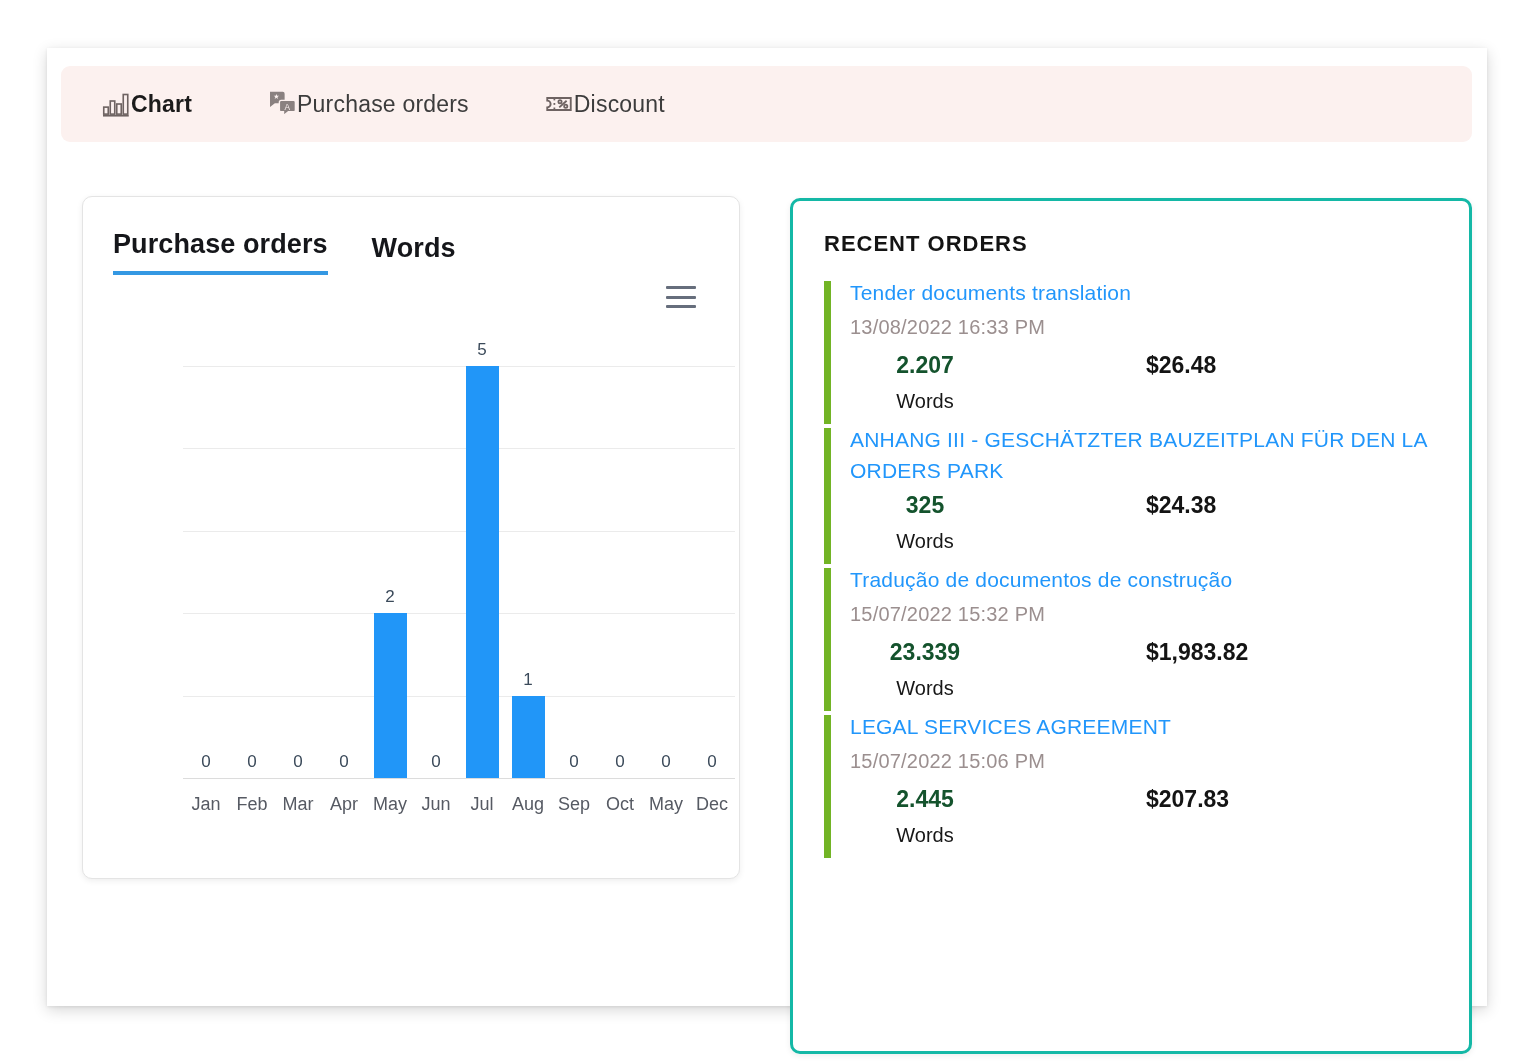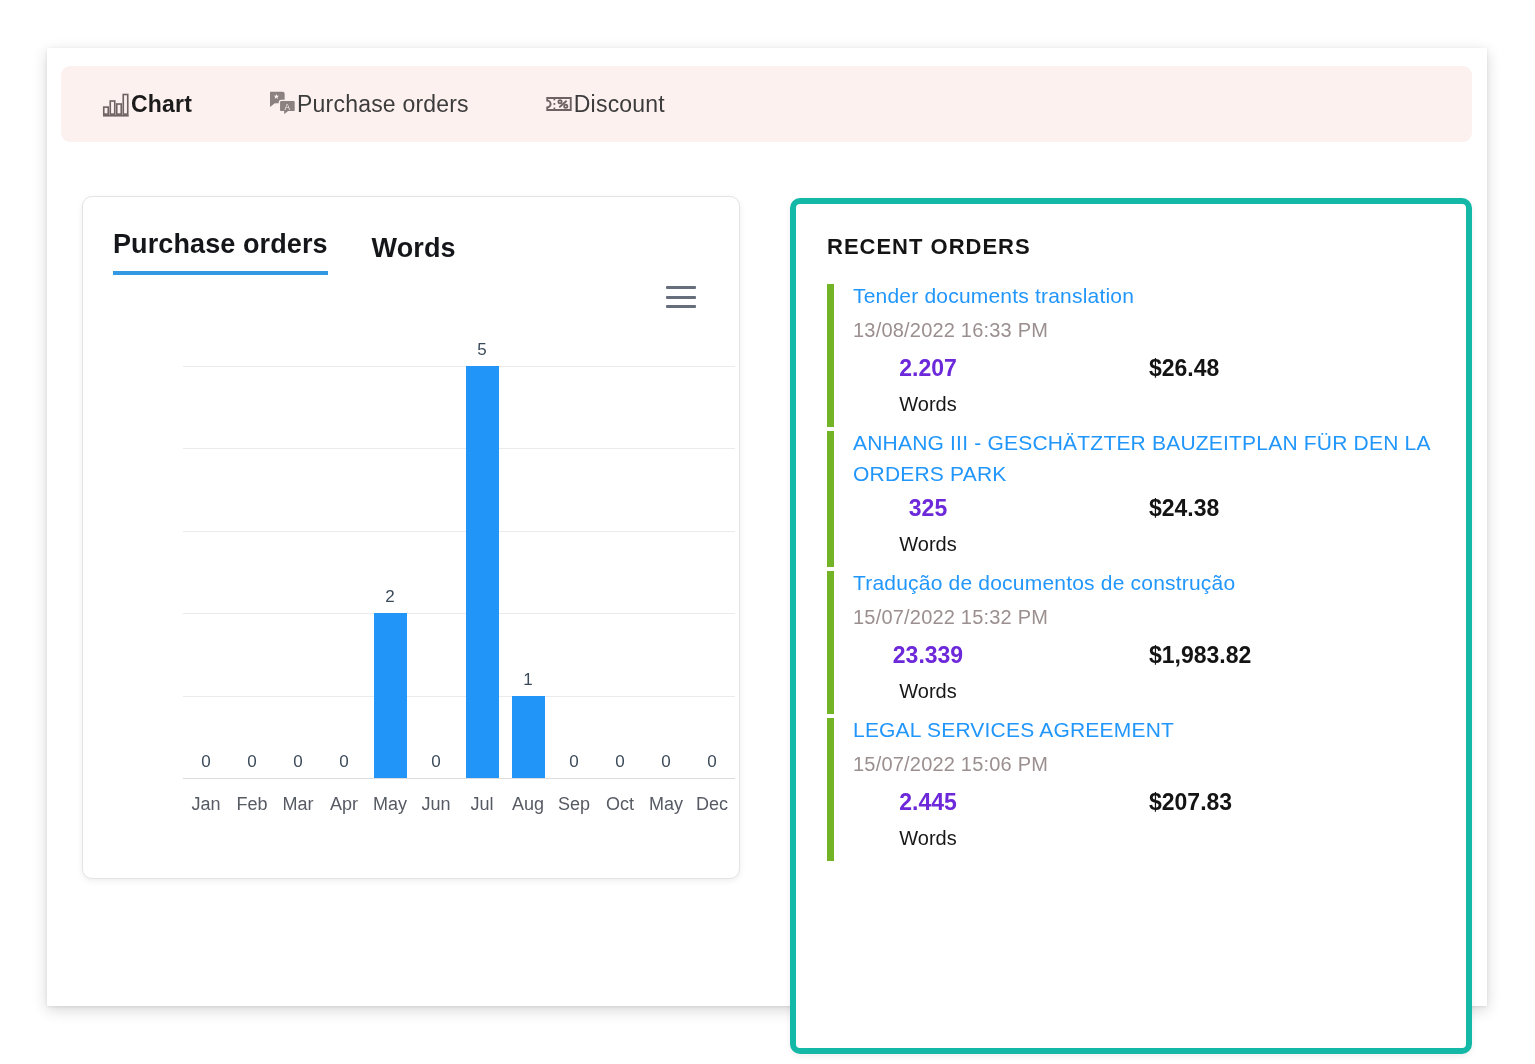--- a/index.html
+++ b/index.html
@@ -181,21 +181,21 @@
   }
 
   
   #orders-card {
     position: absolute;
     left: 743px;
     top: 150px;
     width: 682px;
     height: 856px;
     background: #ffffff;
-    border: 6px solid #14b8a6;
+    border: 3px solid #14b8a6;
     border-radius: 10px;
     box-shadow: 0 2px 6px rgba(0,0,0,0.07);
     overflow: hidden;
   }
   #orders-title {
     position: absolute;
     left: 31px;
     top: 30px;
     font-size: 22px;
     font-weight: bold;
@@ -233,21 +233,21 @@
   .order-figures {
     position: relative;
     height: 78px;
     margin-left: 32px;
   }
   .fig-words-value {
     position: absolute;
     left: 0; top: 6px;
     font-size: 23px;
     font-weight: bold;
-    color: #6d28d9;
+    color: #14532d;
     text-align: center;
     min-width: 86px;
   }
   .fig-words-label {
     position: absolute;
     left: 0; top: 44px;
     font-size: 20px;
     color: #171717;
     text-align: center;
     min-width: 86px;

